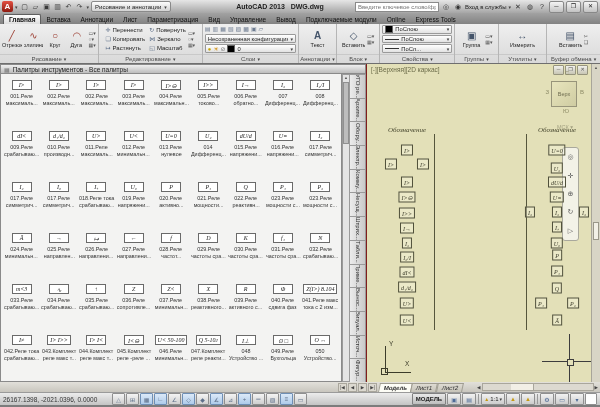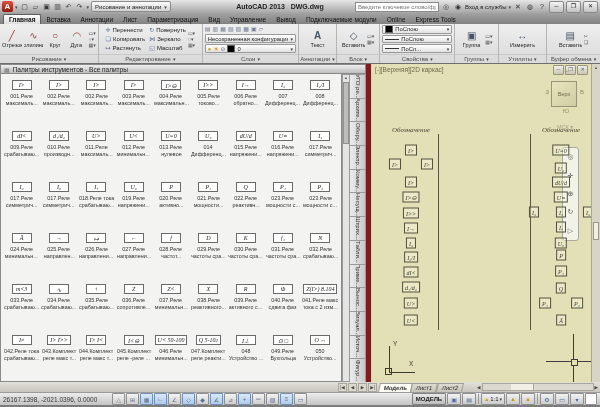--- a/index.html
+++ b/index.html
@@ -73,21 +73,21 @@
   #pscroll{position:absolute;left:342px;top:10px;width:8px;bottom:0;background:#e4e4e4;border:1px solid #9a9a9a;
     box-sizing:border-box;display:flex;flex-direction:column;align-items:center;}
   #pscroll .arr{font-size:4px;color:#555;line-height:6px;}
   #pscroll .thumb{width:4px;height:60px;background:#bdbdbd;border:1px solid #909090;margin-top:1px;}
   #ptabs{position:absolute;left:350px;top:10px;width:16px;bottom:0;display:flex;flex-direction:column;}
   .side-tab{flex:1;writing-mode:vertical-rl;font-size:6px;color:#333;display:flex;align-items:center;justify-content:center;
     background:linear-gradient(90deg,#ececec,#c9c9c9);border:1px solid #9a9a9a;border-left:none;margin-bottom:-1px;
     overflow:hidden;white-space:nowrap;}
 
   
-  #drawwin{left:366px;top:64px;width:234px;height:318px;background:#e3e0b8;border-left:5px solid #7f1d1d;box-sizing:border-box;}
+  #drawwin{left:366px;top:64px;width:234px;height:318px;background:#e3e0b8;border-left:1px solid #7f1d1d;box-sizing:border-box;}
   #canvas{position:absolute;left:0;top:0;right:9px;bottom:0;overflow:hidden;}
   .vp-label{position:absolute;left:4px;top:2px;font-size:6.5px;color:#6b6b49;}
   .win-ctrls{position:absolute;right:3px;top:1px;display:flex;gap:1px;}
   .wc{width:9px;height:8px;background:linear-gradient(#f0f0ec,#c8c6b4);border:1px solid #97957e;
     font-size:5px;line-height:7px;text-align:center;color:#555;border-radius:1px;}
   #vscroll{position:absolute;right:0;top:0;width:9px;bottom:0;background:#d8d5c6;border-left:1px solid #a8a59a;
     box-sizing:border-box;text-align:center;}
   #vscroll .arr{font-size:4px;color:#555;line-height:7px;}
   #vscroll .thumb{position:absolute;left:1px;right:1px;top:158px;height:16px;background:#f2f0e6;border:1px solid #9a9789;}
 

